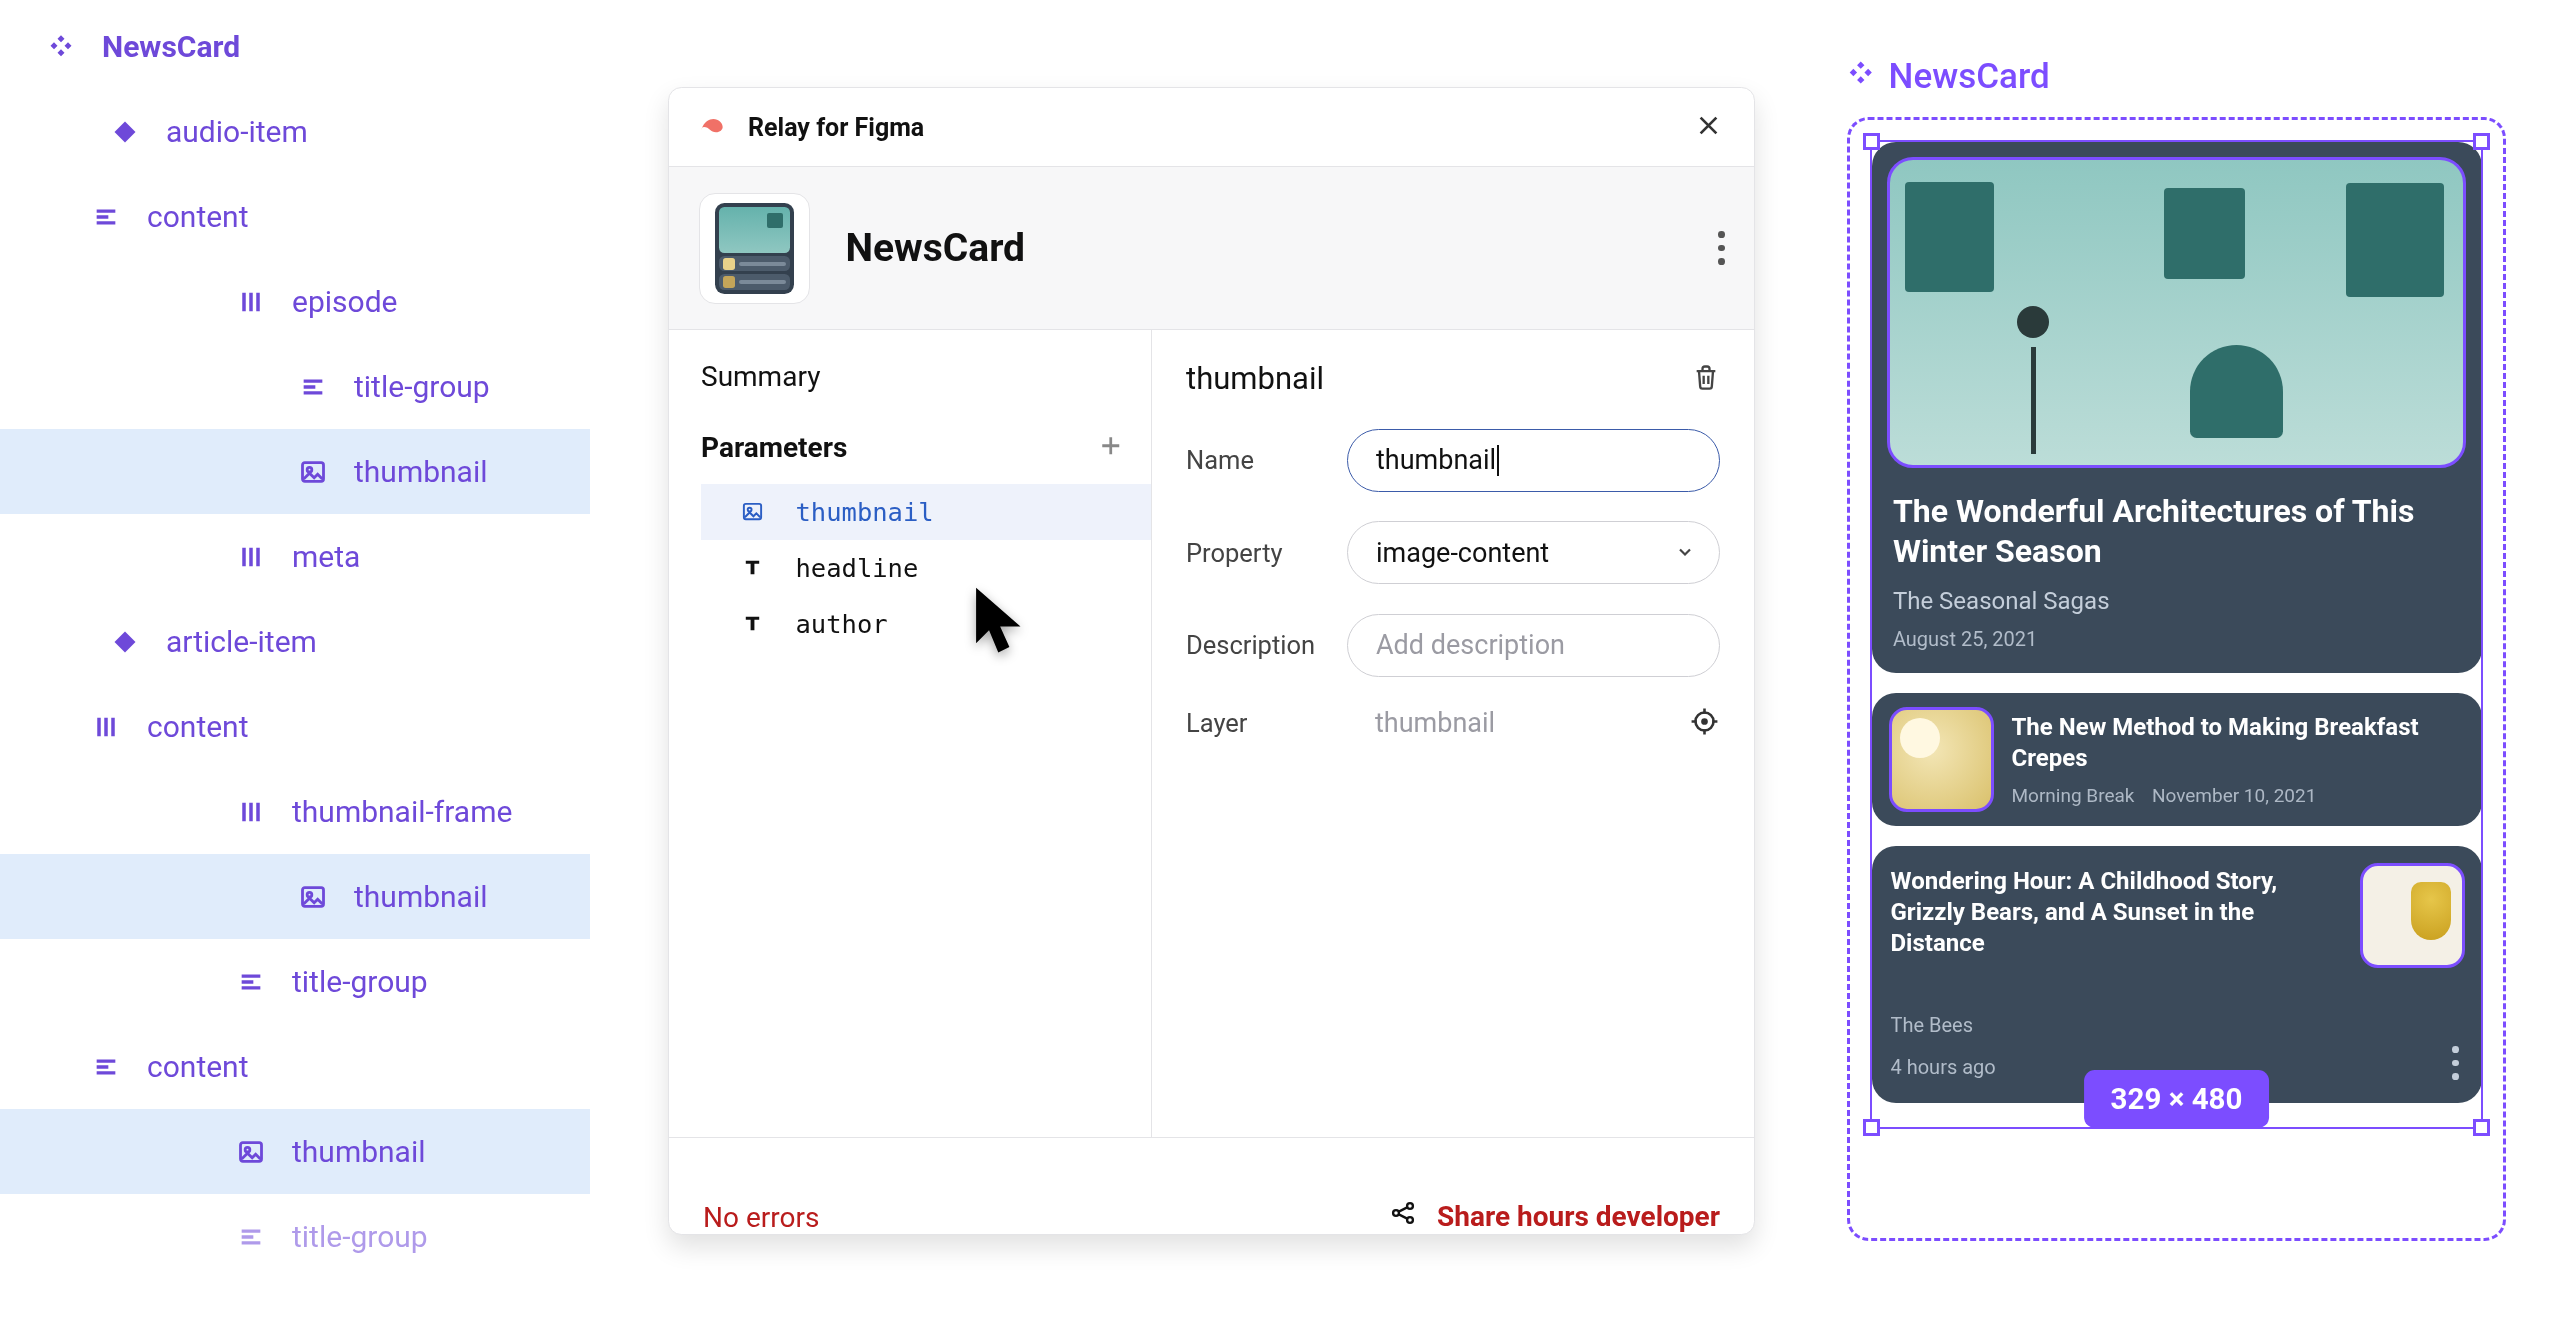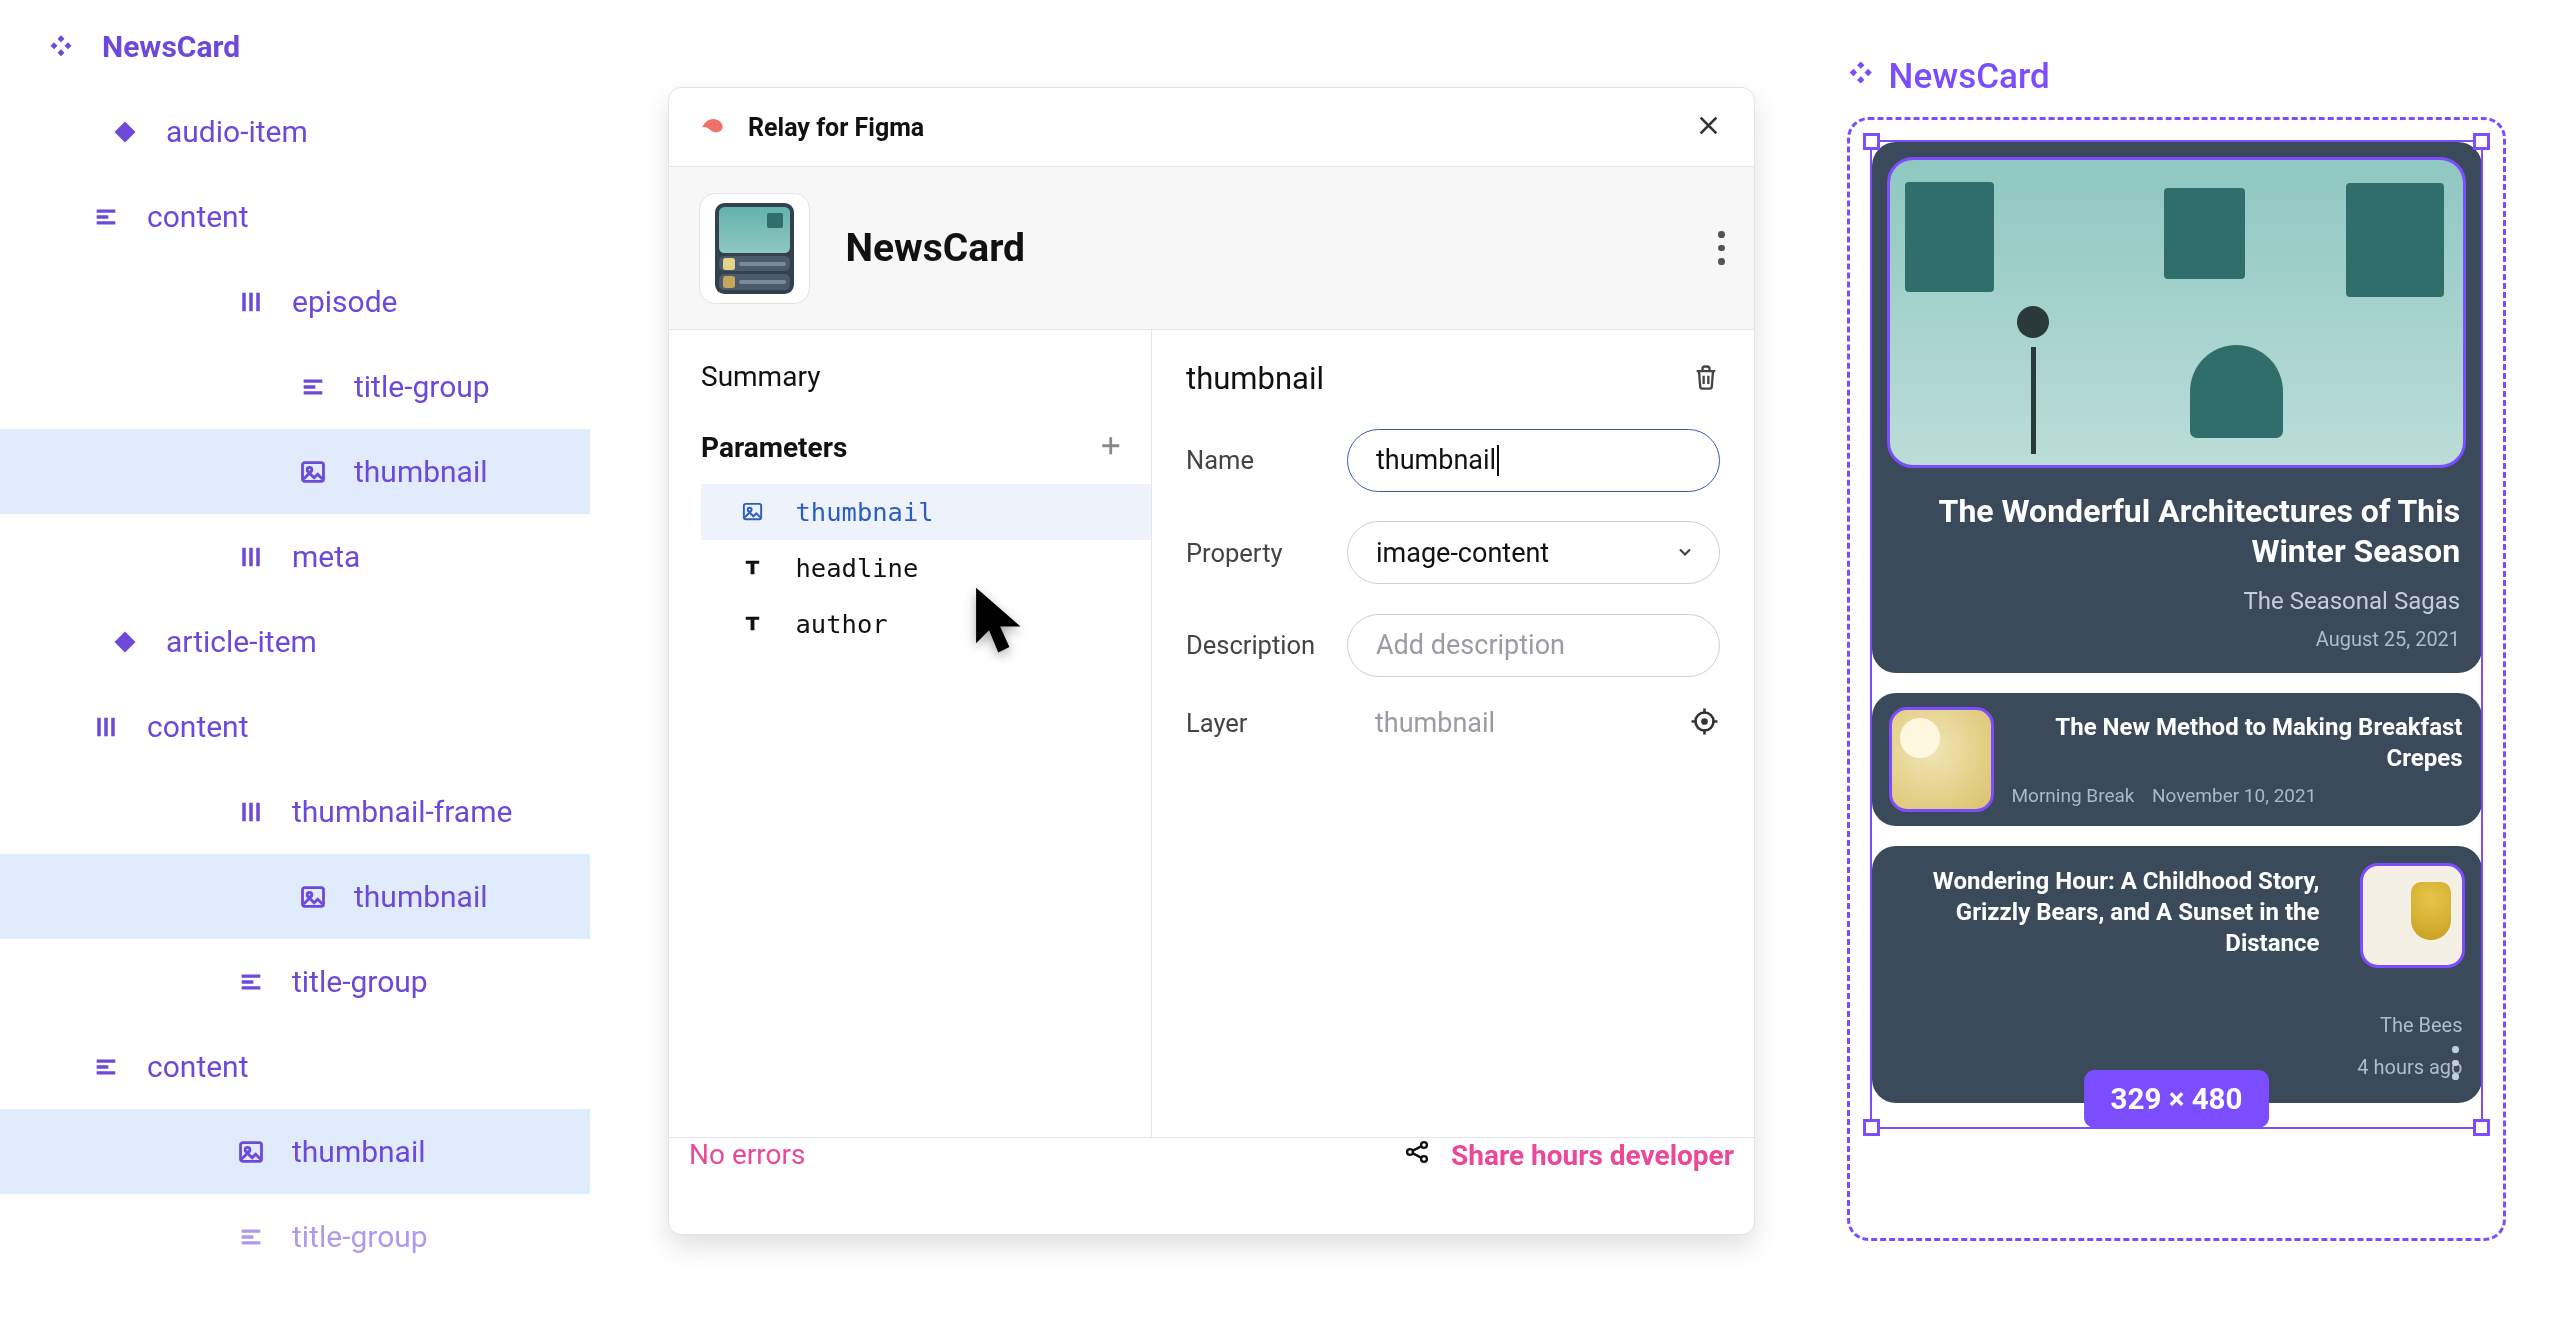--- a/index.html
+++ b/index.html
@@ -129,38 +129,38 @@
   .form-row .field.placeholder{color:#9B9BA3;}
   .form-row .field .chev{position:absolute;right:24px;top:50%;transform:translateY(-50%);}
   .form-row .field .chev svg{width:20px;height:20px;stroke:#444;}
   .form-row .field .caret{display:inline-block;width:1.3px;height:31px;background:#111;margin-left:1.3px;vertical-align:middle;}
   .form-row.flat .lbl{color:#444;}
   .form-row.flat .value{flex:1;font-size:27px;color:#9B9BA3;padding-left:28px;}
   .form-row.flat .target{margin-left:auto;}
   .form-row.flat .target svg{width:31px;height:31px;stroke:#333;}
   .panel-footer{
     height:97px;border-top:1.3px solid var(--border);
-    display:flex;align-items:flex-start;padding:0 20px;font-size:28px;color:#ec4899;
+    display:flex;align-items:flex-end;padding:0 34px;font-size:28px;color:#b91c1c;
   }
   .panel-footer .right{margin-left:auto;display:flex;align-items:center;gap:20px;font-weight:700;}
   .share-ic svg{width:28px;height:28px;stroke:#111;}
 
   
   .cursor{position:absolute;left:971px;top:584px;filter:drop-shadow(0 4px 5.4px rgba(0,0,0,.35));}
   .cursor svg{width:62px;height:74px;}
 
   
   .canvas{position:absolute;left:1847px;top:117px;}
   .canvas-label{
     position:absolute; left:-1.3px; top:-20px; transform:translateY(-100%);
     display:flex;align-items:center;gap:13.4px;color:var(--selection-purple);font-size:35px;font-weight:500;
   }
   .canvas-label .comp-ic svg{width:29.5px;height:29.5px;}
   .dashed-frame{
-    width:659px;height:1124px;border:3.4px dashed var(--selection-purple);border-radius:21.5px;position:relative;text-align:right;
+    width:659px;height:1124px;border:3.4px dashed var(--selection-purple);border-radius:21.5px;position:relative;
   }
   .stack{position:absolute;inset:21.5px;display:flex;flex-direction:column;gap:20px;}
   .card{background:var(--slate);border-radius:24px;color:#fff;overflow:hidden;position:relative;}
   .card.hero{padding:17.4px 17.4px 21.5px 17.4px;}
   .hero-img{
     height:307px;border-radius:20px;background:
       linear-gradient(180deg,#8fc7c1,#bcddd8);
     position:relative;overflow:hidden;
   }
   .hero-img .win{position:absolute;background:#2f6e6a;border-radius:4px;}

